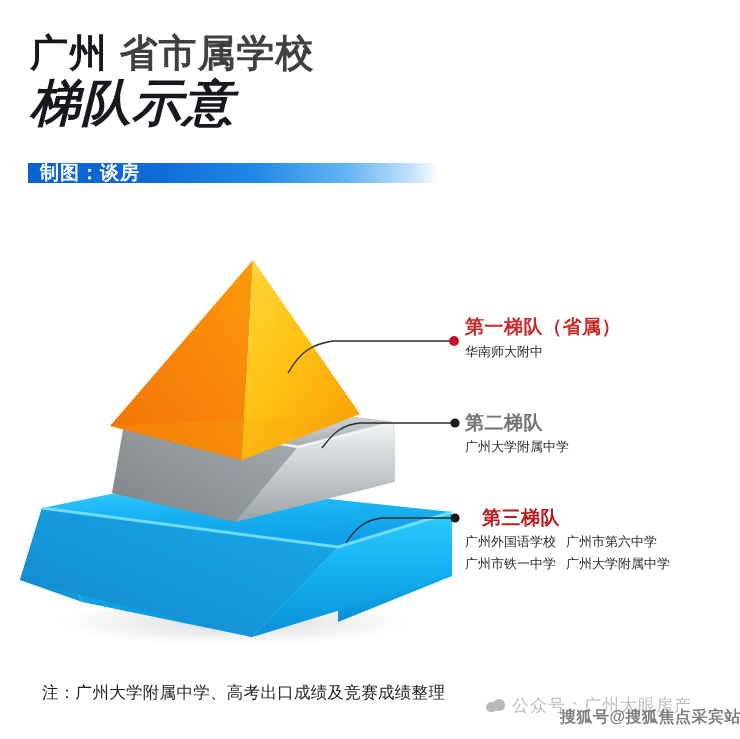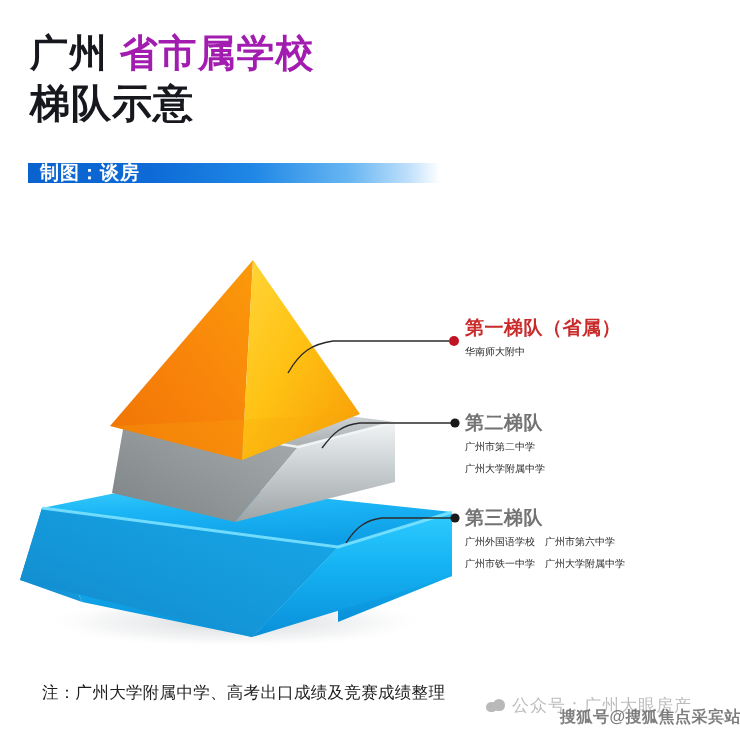--- a/index.html
+++ b/index.html
@@ -26,29 +26,30 @@
     width: 560px;
   }
   .title-line1 {
     font-size: 38px;
     font-weight: bold;
     line-height: 46px;
     letter-spacing: 1px;
     white-space: nowrap;
   }
   .t-dark { color: #16181d; }
-  .t-blue { color: #a21caf; }
+  .t-blue { color: #404040; }
   .title-line2 {
-    font-size: 40px;
+    font-size: 50px;
     font-weight: bold;
     line-height: 50px;
     color: #16181d;
     letter-spacing: 1px;
     margin-top: 2px;
     white-space: nowrap;
+    font-style: italic;
   }
 
   .credit-bar {
     position: absolute;
     left: 28px;
     top: 163px;
     width: 412px;
     height: 20px;
     background: linear-gradient(to right,
                 #0a62cf 0%, #0d6ad6 30%, #2088e6 55%,
@@ -91,25 +92,25 @@
     left: 465px;
     width: 272px;
   }
   .callout-title {
     font-size: 19px;
     font-weight: bold;
     line-height: 24px;
     white-space: nowrap;
     letter-spacing: 0.5px;
   }
-  .tier1 .callout-title { color: #c92b2b; }
+  .tier1 .callout-title { color: #c92b2b; font-family: Liberation Mono, monospace; }
   .tier2 .callout-title { color: #737373; }
-  .tier3 .callout-title { color: #737373; }
+  .tier3 .callout-title { color: #b91c1c; margin-left: 17px; }
   .school-line {
-    font-size: 10px;
+    font-size: 13px;
     line-height: 21px;
     color: #2a2a2a;
     white-space: nowrap;
     margin-top: 1px;
   }
   .school-line .col2 { margin-left: 10px; }
 
   .callout.tier1 { top: 316px; }
   .callout.tier2 { top: 411px; }
   .callout.tier3 { top: 506px; }
@@ -283,23 +284,20 @@
   <div class="callout tier1">
     <div class="callout-title">第一梯队（省属）</div>
     <div class="school-line">
       <span>华南师大附中</span>
     </div>
   </div>
 
   <div class="callout tier2">
     <div class="callout-title">第二梯队</div>
     <div class="school-line">
-      <span>广州市第二中学</span>
-    </div>
-    <div class="school-line">
       <span>广州大学附属中学</span>
     </div>
   </div>
 
   <div class="callout tier3">
     <div class="callout-title">第三梯队</div>
     <div class="school-line">
       <span>广州外国语学校</span><span class="col2">广州市第六中学</span>
     </div>
     <div class="school-line">

